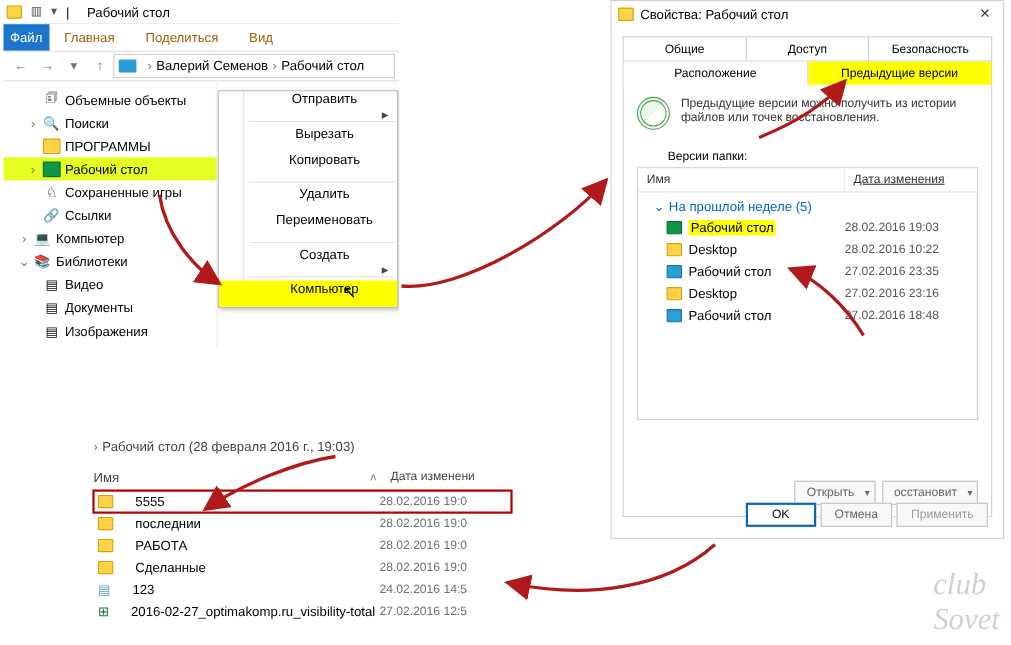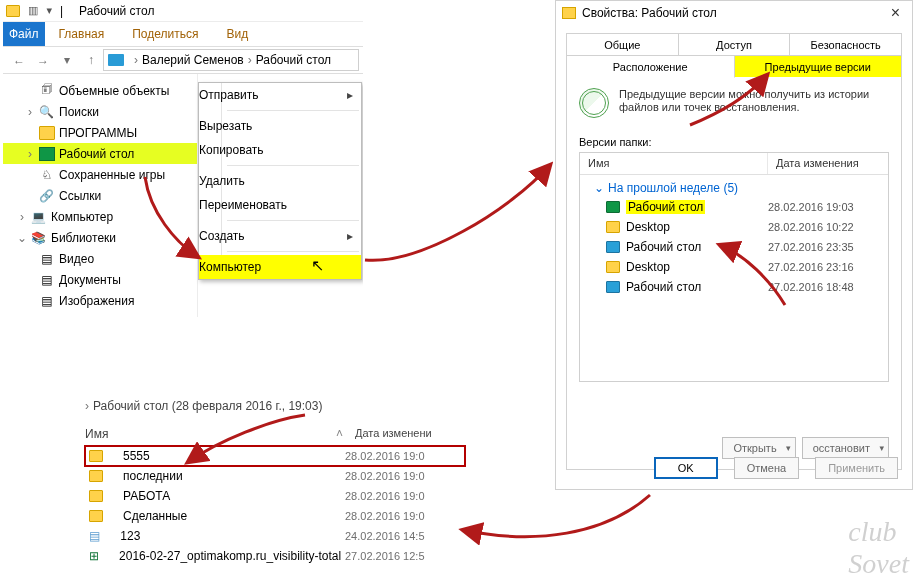--- a/index.html
+++ b/index.html
@@ -42,21 +42,21 @@
   .node.hl { background:#e6fe22; }
   .node.lvl1 { padding-left:10px;}
   .node.lvl2 { padding-left:18px;}
 
   
   .ctx {
     position:absolute; left:195px; top:82px; width:164px; background:#fff; border:1px solid #bdbdbd;
     box-shadow:2px 2px 4px rgba(0,0,0,0.25);
   }
   .ctx .ml { position:absolute; left:22px; top:0; bottom:0; width:1px; background:#e3e3e3;}
-  .ctx-item { height:24px; display:flex; align-items:center; position:relative;}
+  .ctx-item { height:24px; display:flex; align-items:center; padding-left:30px; position:relative;flex-direction:column;}
   .ctx-item .sub { margin-left:auto; padding:0 8px; color:#444;}
   .ctx-sep { height:1px; background:#e3e3e3; margin:3px 2px 3px 28px;}
   .ctx-item.hl { background:var(--highlight); }
   .ctx .cursor { position:absolute; left:112px; top:173px; font-size:16px; pointer-events:none;}
 
   
   .props {
     position:absolute; left:555px; top:0; width:358px; height:490px; background:#fff; border:var(--win-border-light);
   }
   .props .titlebar { height:24px; display:flex; align-items:center; padding:0 6px; gap:6px;}
@@ -71,41 +71,41 @@
   .tab-cell.active { background:#fff; border-bottom:1px solid #fff;}
   .tab-cell.hl { background:var(--highlight); }
 
   .props-body { margin:0 10px; border:1px solid #d1d1d1; border-top:none; padding:10px 12px 12px 12px; height:392px; position:relative;}
   .tip-row { display:flex; gap:10px; align-items:flex-start;}
   .clock-ico { width:30px; height:30px; border:1px solid #4fa150; border-radius:50%; position:relative; flex:none;
     background:linear-gradient(135deg,#ecf8ec 50%, #fff 50%);}
   .clock-ico::after{content:""; position:absolute; left:2px; top:2px; right:2px; bottom:2px; border:1px solid #4fa150; border-radius:50%;}
   .tip-text { font-size:11px; line-height:1.2; color:#333;}
 
-  .versions-label { margin-top:18px; font-size:11px;}
+  .versions-label { margin-top:18px; font-size:11px;margin-left:28px;}
   .versions-box { border:1px solid #cfcfcf; height:230px; margin-top:4px; background:#fff; position:relative; overflow:hidden;}
   .v-head { display:flex; border-bottom:1px solid #e0e0e0; background:#fff; height:22px;}
   .v-head-cell { padding:4px 8px; border-right:1px solid #e8e8e8; font-size:11px; color:#333;}
   .v-head-cell:first-child{ flex:1;}
-  .v-head-cell:last-child{ width:120px; border-right:none;}
+  .v-head-cell:last-child{ width:120px; border-right:none;text-decoration:underline;}
   .v-group { padding:6px 8px 2px 14px; color:var(--sidebar-blue); font-size:12px; display:flex; align-items:center; gap:4px;}
   .v-item { display:flex; align-items:center; height:20px;}
   .v-item .nm { flex:1; display:flex; align-items:center; gap:6px; padding-left:26px;}
   .v-item .dt { width:120px; font-size:11px; color:#555; padding-right:4px;}
   .v-item.hl .nm span:last-child { background:var(--highlight); padding:0 2px;}
   .micro-folder { width:14px; height:12px; background:#ffd24a; border:1px solid #d6a400; border-radius:1px;}
   .micro-folder.green{ background:#0f9646; border-color:#0d6b34;}
   .micro-folder.blue{ background:#29a0d8; border-color:#1c73a0;}
 
   .actions { position:absolute; right:12px; bottom:10px; display:flex; gap:6px;}
   .btn, .btn-split { height:22px; border:1px solid #bfbfbf; background:#f8f8f8; display:flex; align-items:center; font-size:11px; color:#666; position:relative;}
   .btn { padding:0 12px;}
   .btn-split { padding:0 18px 0 10px;}
   .btn-split::after{content:"▾"; position:absolute; right:4px; font-size:9px;}
-  .dlg-buttons{ position:absolute; right:14px; bottom:10px; display:flex; gap:16px;}
+  .dlg-buttons{ position:absolute; right:14px; bottom:10px; display:flex; gap:4px;}
   .dlg-buttons .btn.primary{ border:2px solid #0a66bb; color:#000; padding:0 22px; background:#fff;}
   .dlg-buttons .btn.dim{ color:#9a9a9a;}
 
   
   .folderview {
     position:absolute; left:85px; top:395px; width:380px; height:190px; background:#fff;
   }
   .fv-path{ display:flex; align-items:center; gap:4px; color:#444; font-size:12px; padding:4px 0;}
   .fv-path .chev{color:#777;}
   .fv-cols { display:flex; border-bottom:1px solid #e5e5e5; margin-top:6px;}

